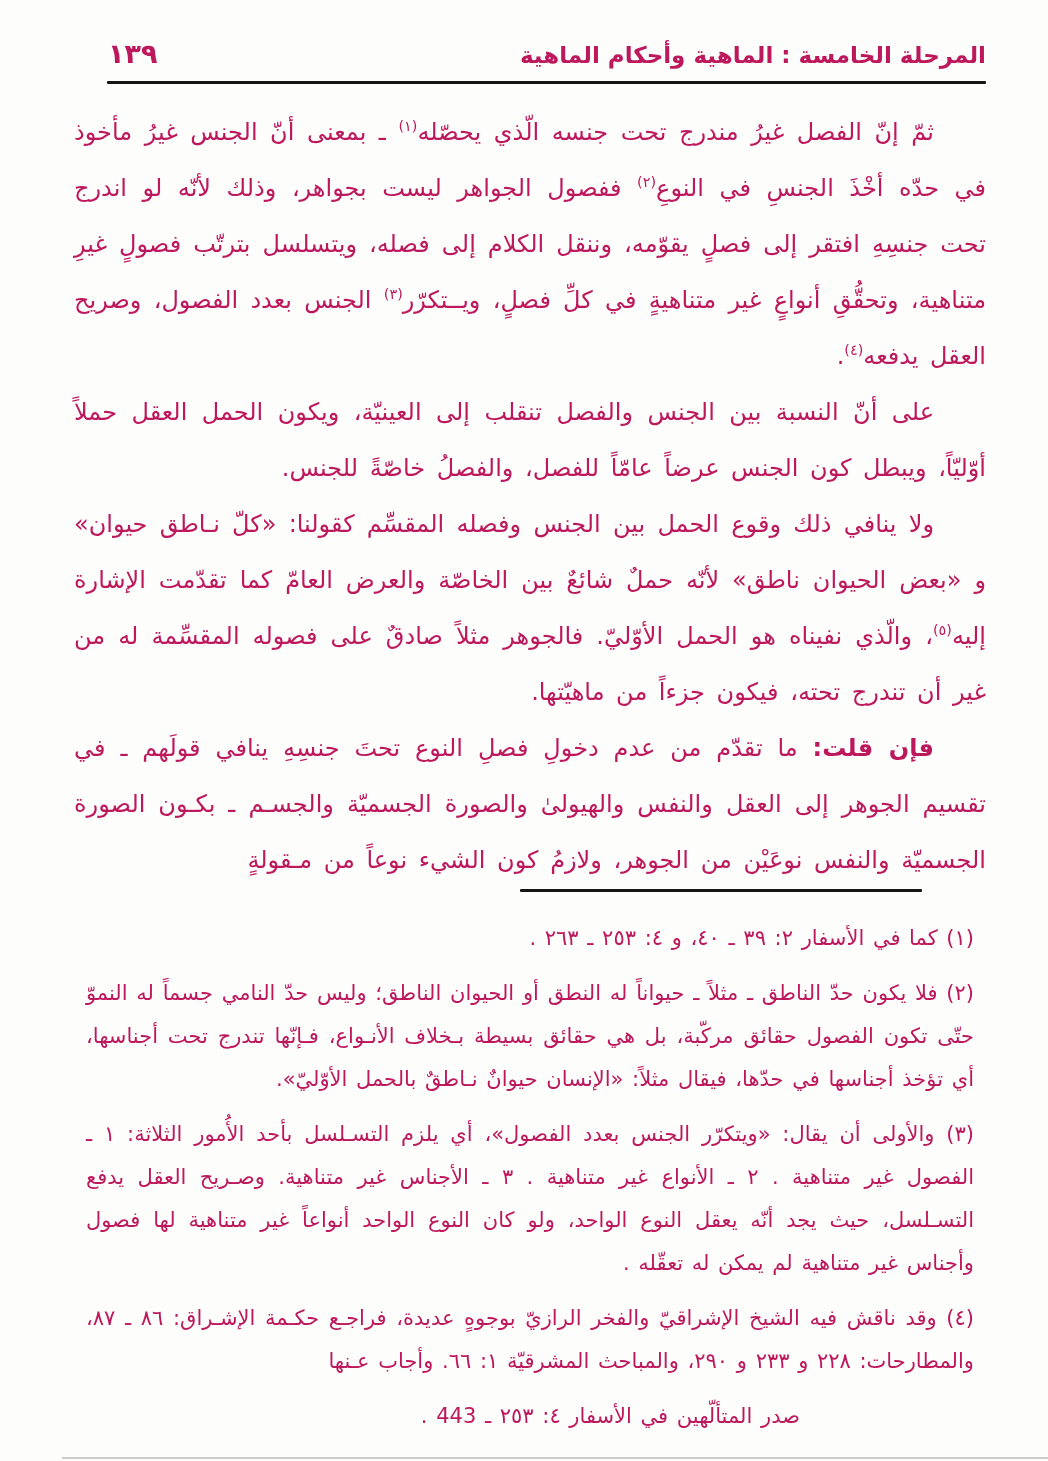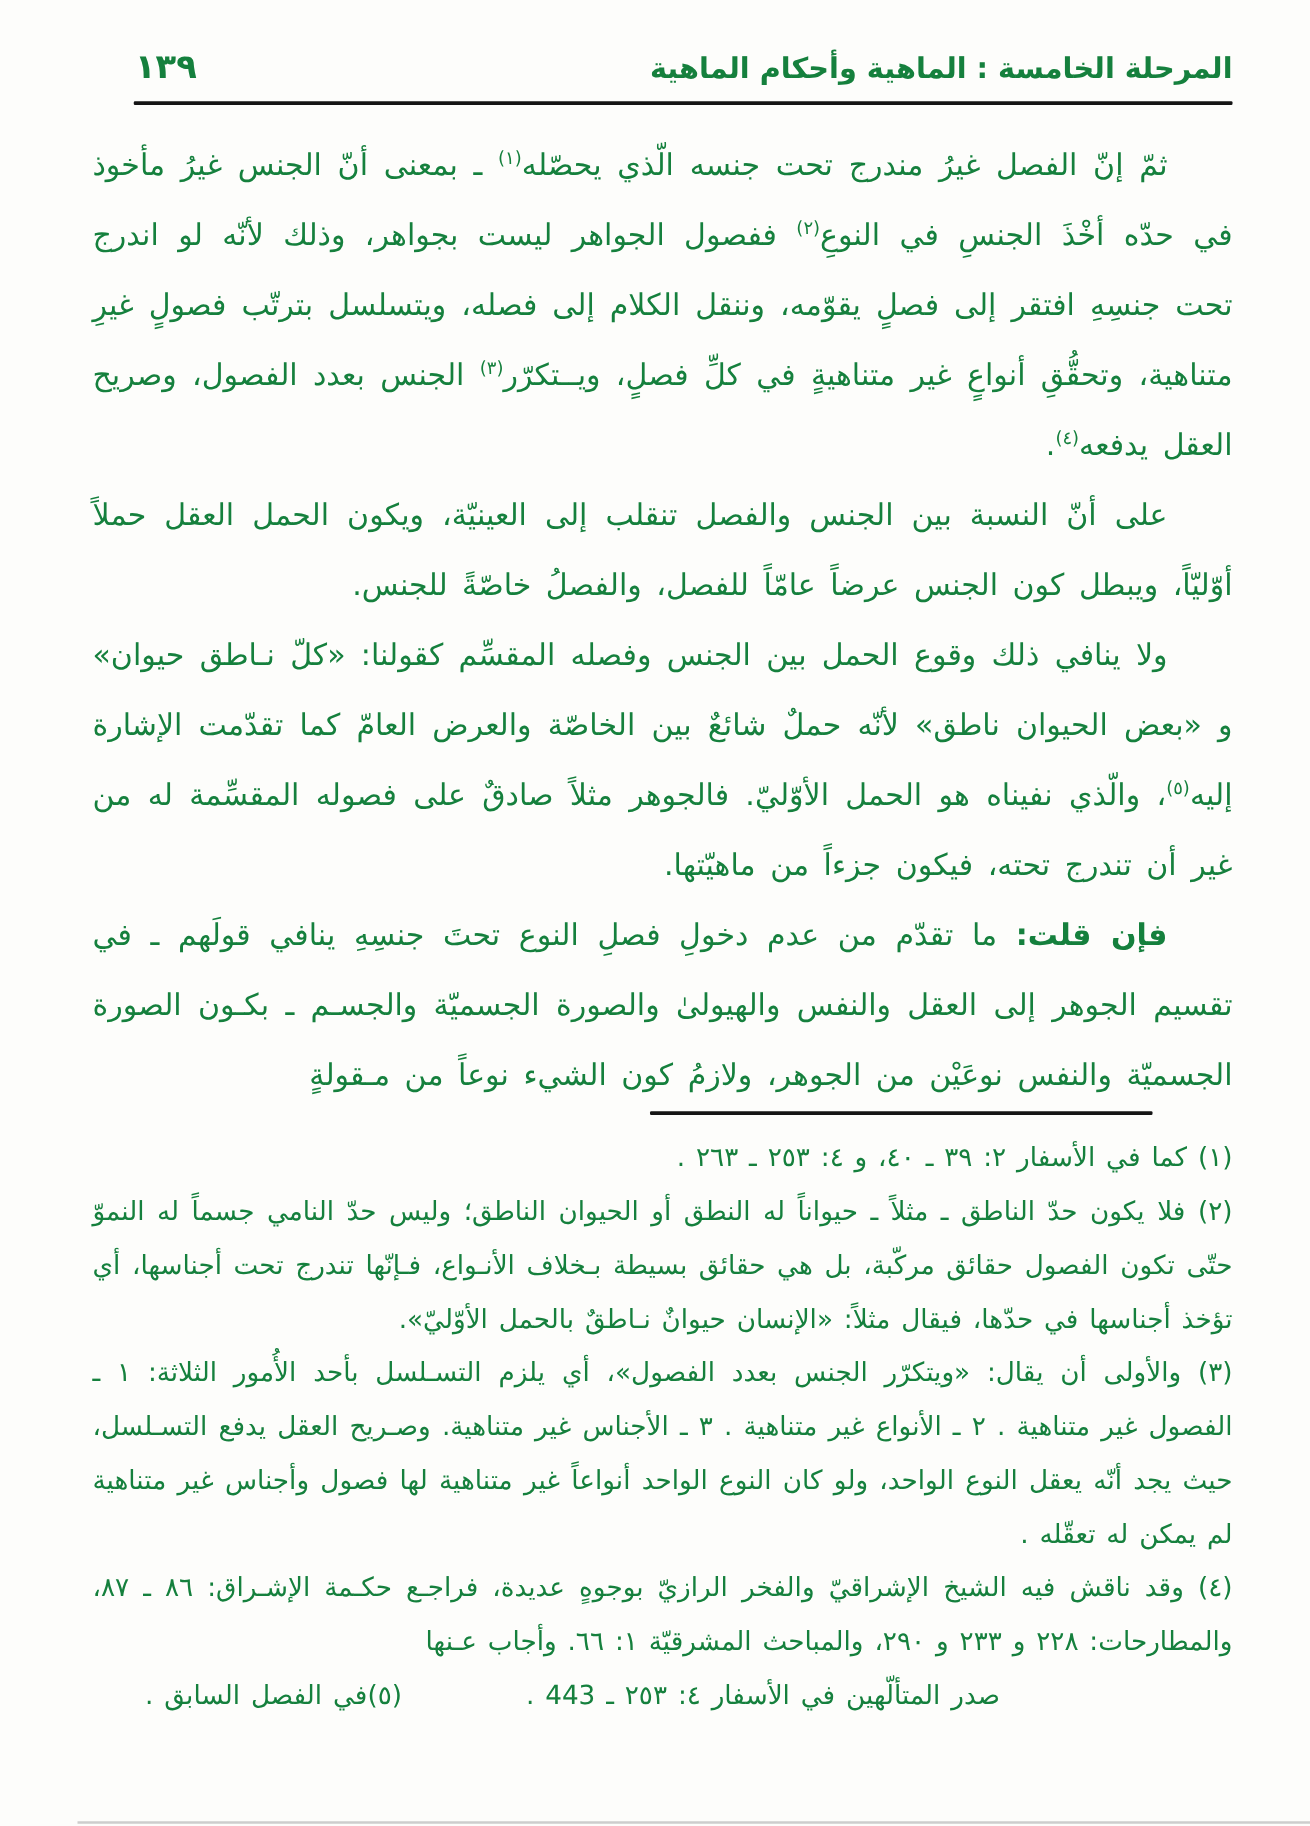--- a/index.html
+++ b/index.html
@@ -5,21 +5,21 @@
   html,body{margin:0;padding:0;}
   body{
     width:1048px;height:1461px;
     background:#e9e9e9;
     font-family:"DejaVu Sans", sans-serif;
   }
   .page{
     position:relative;
     width:1048px;height:1461px;
     background:#fdfdfb;
-    color:#15803d;
+    color:#be185d;
     overflow:hidden;
   }
   
   .page-number{
     position:absolute;top:38px;left:108px;
     font-size:27px;font-weight:bold;letter-spacing:2px;
   }
   .chapter-title{
     position:absolute;top:42px;right:62px;
     font-size:23px;font-weight:bold;
@@ -48,21 +48,21 @@
   }
   
   .footnotes{
     position:absolute;top:905px;right:62px;width:912px;
     direction:rtl;
     text-align:justify;
     font-size:21px;
     line-height:43px;
     word-spacing:2px;
   }
-  .footnotes p{margin:0;}
+  .footnotes p{margin:12px;}
   .footnote-lastrow{
     display:flex;
     justify-content:space-between;
     align-items:baseline;
   }
   .footnote-lastrow .fn4-cont{margin-right:186px;}
   .footnote-lastrow .fn5{margin-left:42px;}
   .page-bottom-scan-edge{
     position:absolute;bottom:2px;left:62px;right:0;
     height:2px;background:#cdcdcd;
@@ -88,19 +88,18 @@
 
   <div class="footnote-separator"></div>
 
   <div class="footnotes">
     <p>(١) كما في الأسفار ٢: ٣٩ ـ ٤٠، و ٤: ٢٥٣ ـ ٢٦٣ .</p>
     <p>(٢) فلا يكون حدّ الناطق ـ مثلاً ـ حيواناً له النطق أو الحيوان الناطق؛ وليس حدّ النامي جسماً له النموّ حتّى تكون الفصول حقائق مركّبة، بل هي حقائق بسيطة بـخلاف الأنـواع، فـإنّها تندرج تحت أجناسها، أي تؤخذ أجناسها في حدّها، فيقال مثلاً: «الإنسان حيوانٌ نـاطقٌ بالحمل الأوّليّ».</p>
     <p>(٣) والأولى أن يقال: «ويتكرّر الجنس بعدد الفصول»، أي يلزم التسـلسل بأحد الأُمور الثلاثة: ١ ـ الفصول غير متناهية . ٢ ـ الأنواع غير متناهية . ٣ ـ الأجناس غير متناهية. وصـريح العقل يدفع التسـلسل، حيث يجد أنّه يعقل النوع الواحد، ولو كان النوع الواحد أنواعاً غير متناهية لها فصول وأجناس غير متناهية لم يمكن له تعقّله .</p>
     <p>(٤) وقد ناقش فيه الشيخ الإشراقيّ والفخر الرازيّ بوجوهٍ عديدة، فراجـع حكـمة الإشـراق: ٨٦ ـ ٨٧، والمطارحات: ٢٢٨ و ٢٣٣ و ٢٩٠، والمباحث المشرقيّة ١: ٦٦. وأجاب عـنها</p>
     <div class="footnote-lastrow">
       <span class="fn4-cont">صدر المتألّهين في الأسفار ٤: ٢٥٣ ـ 443 .</span>
-      <span class="fn5">(٥)في الفصل السابق .</span>
     </div>
   </div>
 
   <div class="page-bottom-scan-edge"></div>
 
 </div>
 
 </body></html>

